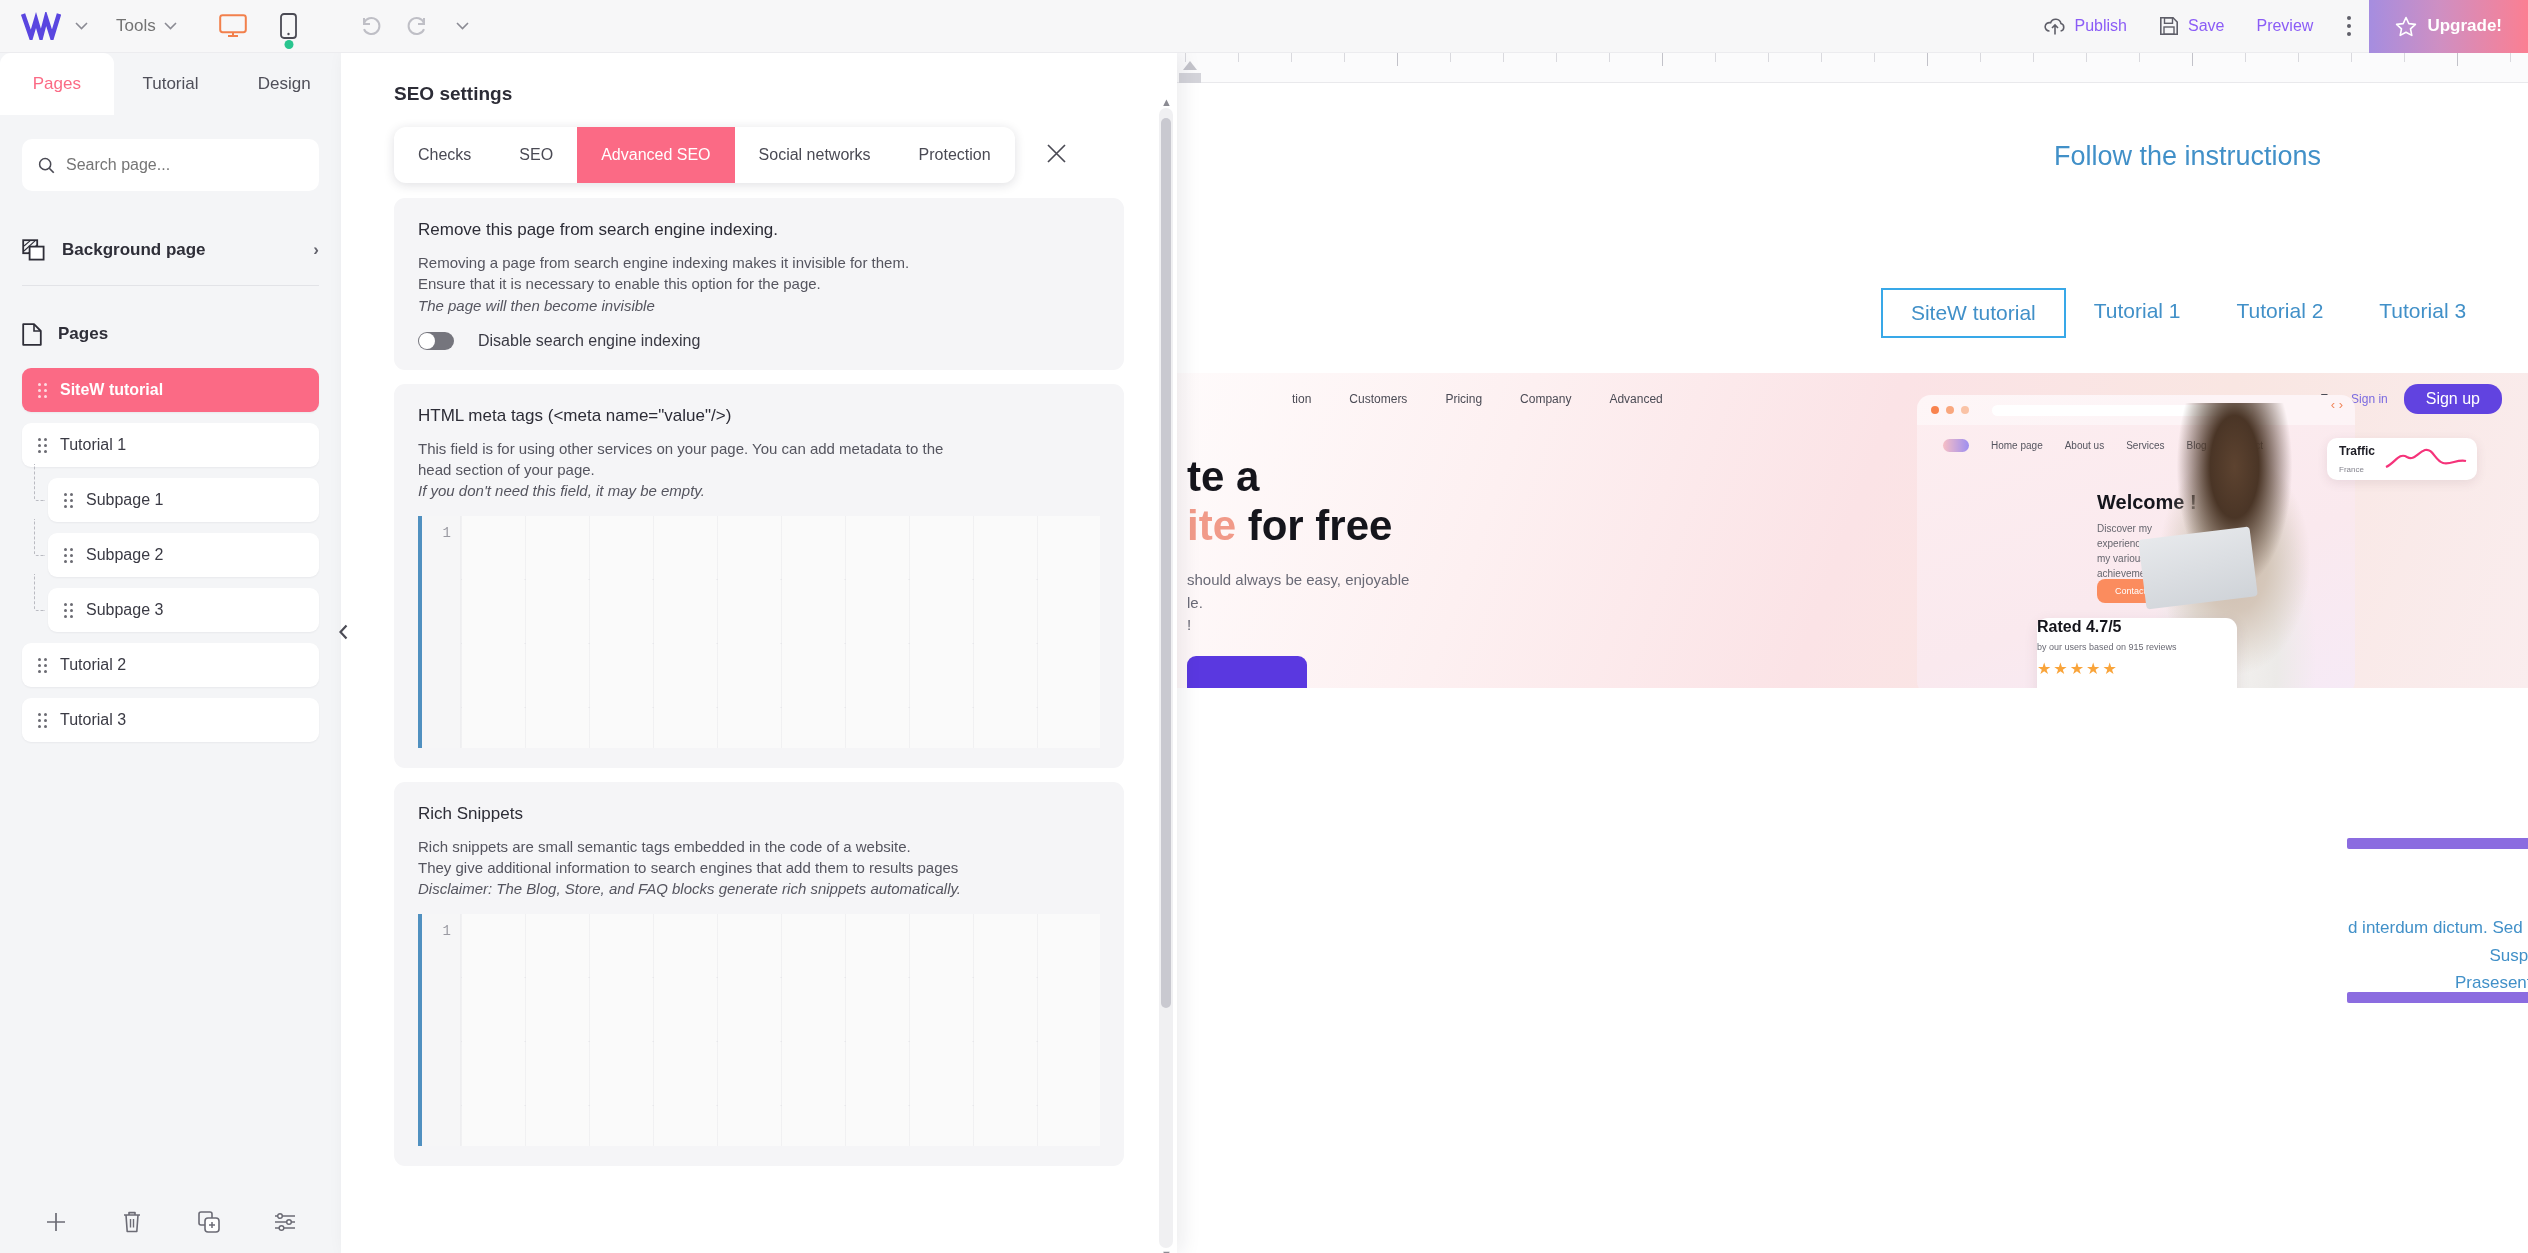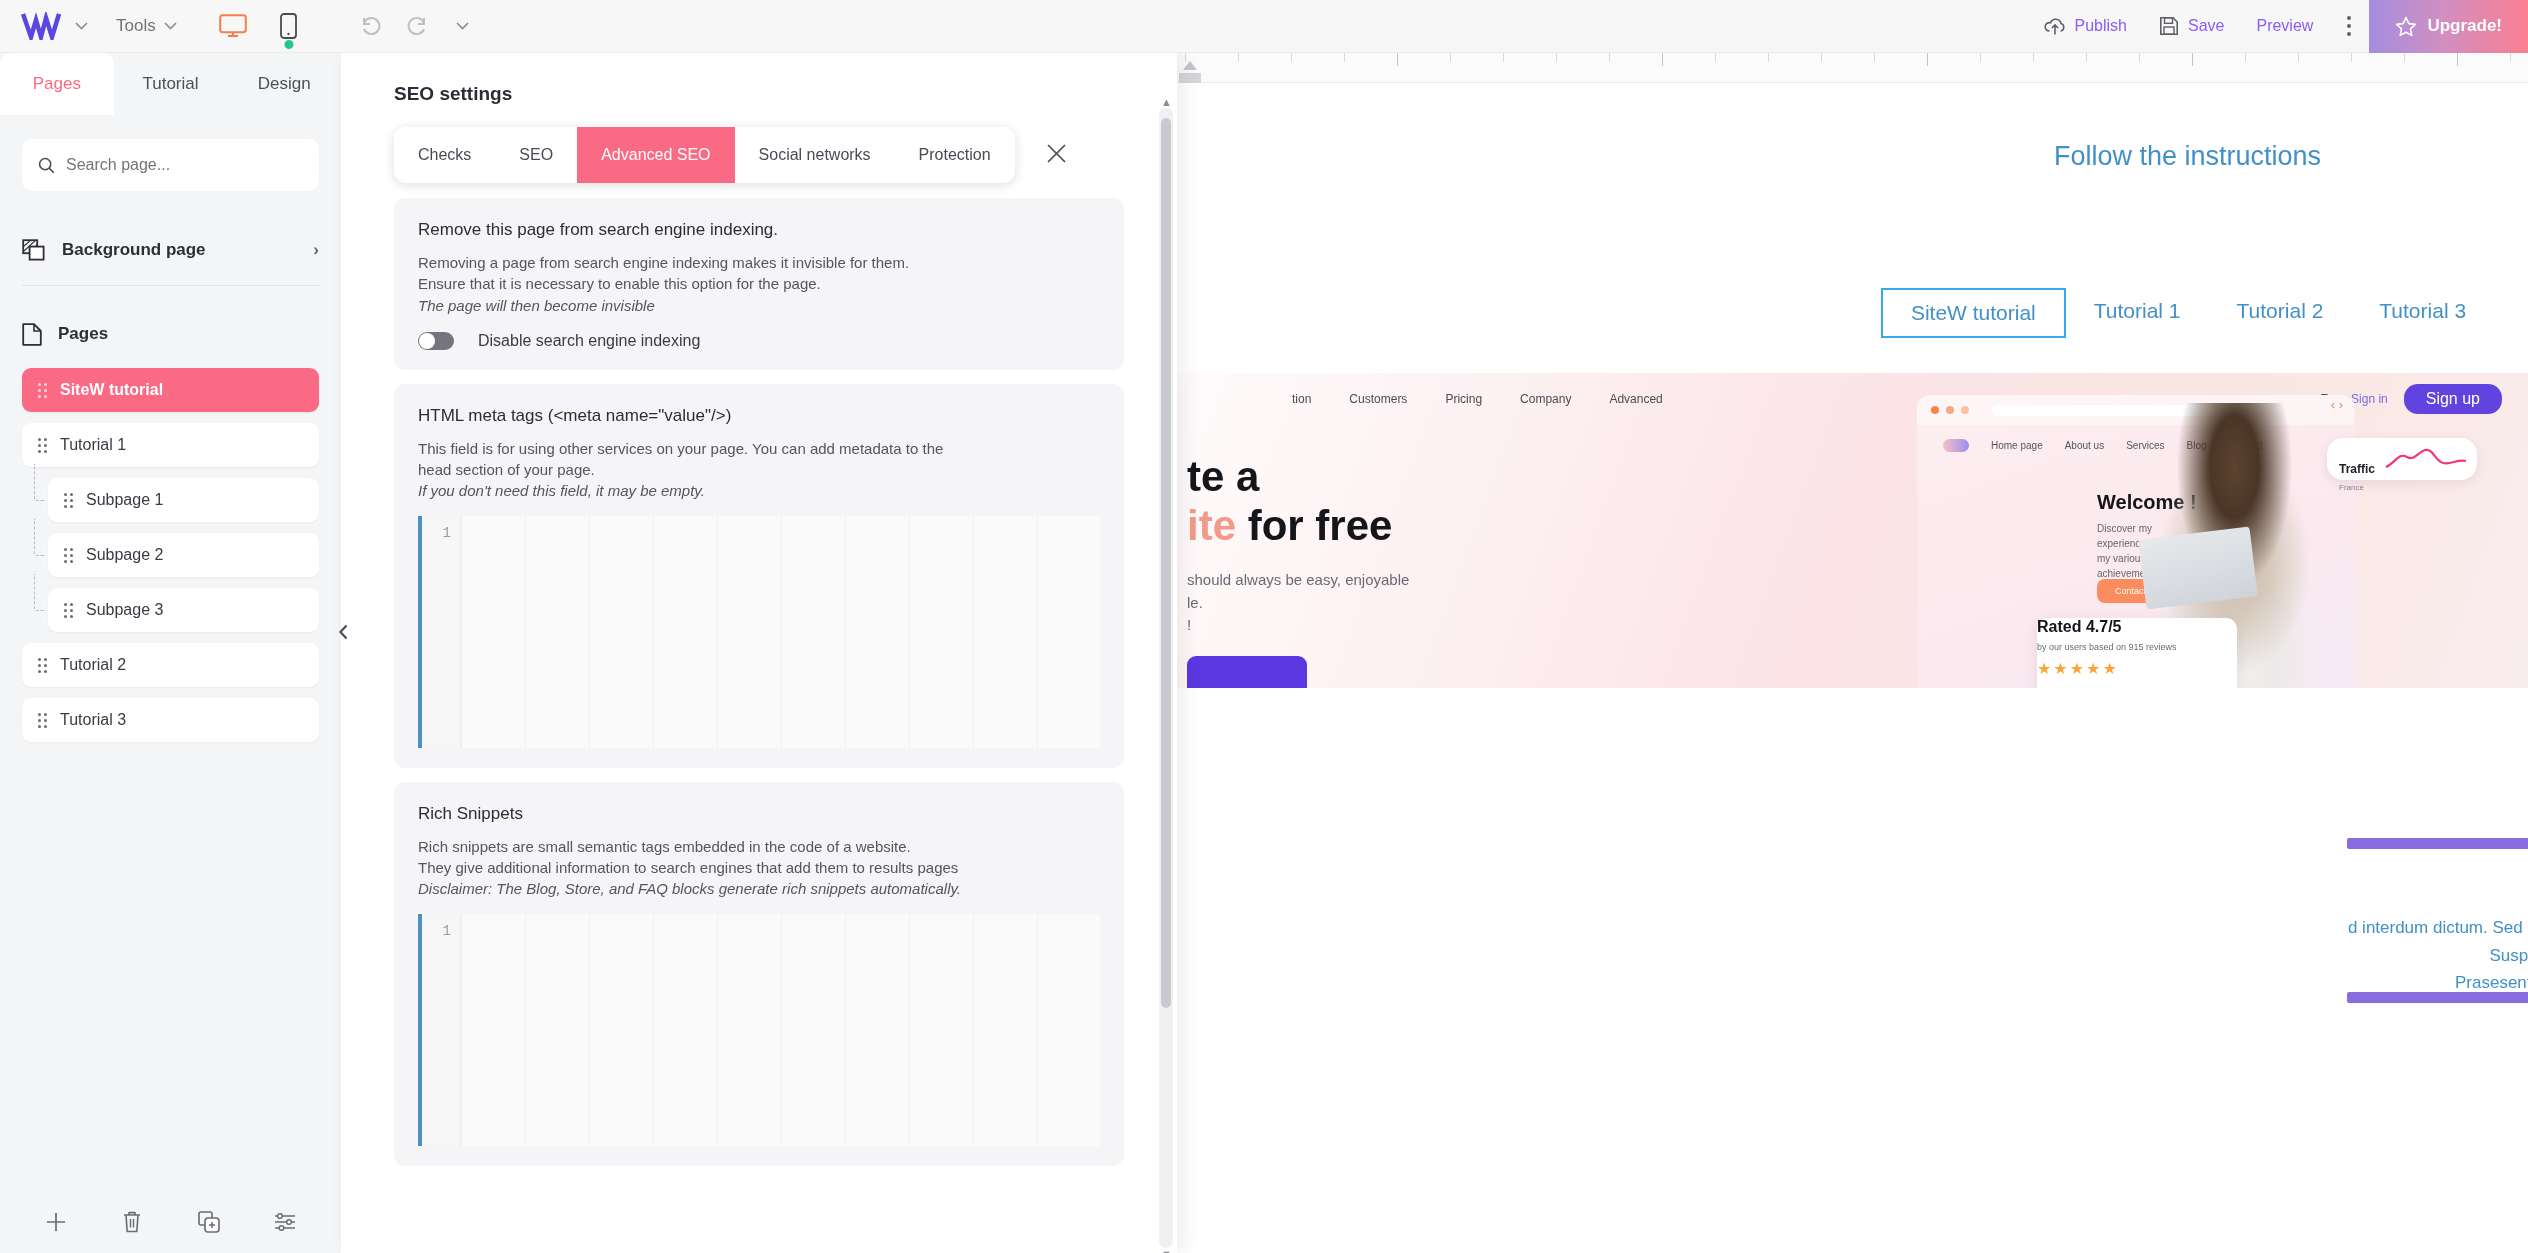--- a/index.html
+++ b/index.html
@@ -216,21 +216,21 @@
   .bc-sub { position: absolute; left: 180px; top: 126px; font-size: 10px; color: #66666e; line-height: 1.5; width: 100px; }
   .bc-btn { position: absolute; left: 180px; top: 184px; padding: 7px 18px; background: #fb8c5e; color: #fff;
             border-radius: 8px; font-size: 9px; }
   .person { position: absolute; left: 1090px; top: 30px; width: 215px; height: 290px;
     background: radial-gradient(ellipse at 50% 22%, #5d4330 0%, #4a3526 16%, transparent 38%),
                 radial-gradient(ellipse at 50% 55%, #cdbcae 0%, #d5c7ba 22%, transparent 50%),
                 radial-gradient(ellipse at 50% 88%, #f3f1ef 0%, #eceae8 28%, transparent 54%); }
   .laptop { position: absolute; left: 1105px; top: 160px; width: 112px; height: 70px;
     background: linear-gradient(170deg,#e7e9ec,#cfd3d8); border-radius: 4px; transform: rotate(-7deg); }
   .traffic { position: absolute; left: 1290px; top: 65px; width: 150px; height: 42px;
-    background: #fff; border-radius: 16px; box-shadow: 0 3px 11px rgba(80,40,60,.10); padding: 24px 0 0 12px; }
+    background: #fff; border-radius: 10px; box-shadow: 0 3px 11px rgba(80,40,60,.10); padding: 6px 0 0 12px; }
   .traffic b { font-size: 12px; color: #1e1e26; display: block; }
   .traffic span { font-size: 8px; color: #84848e; }
   .traffic .spark { position: absolute; right: 10px; top: 10px; }
   .rated { position: absolute; left: 1000px; top: 245px; width: 200px; height: 95px;
     background: #fff; border-radius: 11px; box-shadow: 0 4px 14px rgba(80,40,60,.10);
     text-align: left; }
   .rated b { font-size: 16px; color: #15151c; }
   .rated span { display: block; font-size: 9px; color: #6a6a74; margin-top: 6px; }
   .stars { margin-top: 7px; font-size: 16px; color: #f9a43a; letter-spacing: 2px; }
   .arrows-lr { position: absolute; right: 12px; top: 2px; font-size: 13px; color: #f0865a; }

